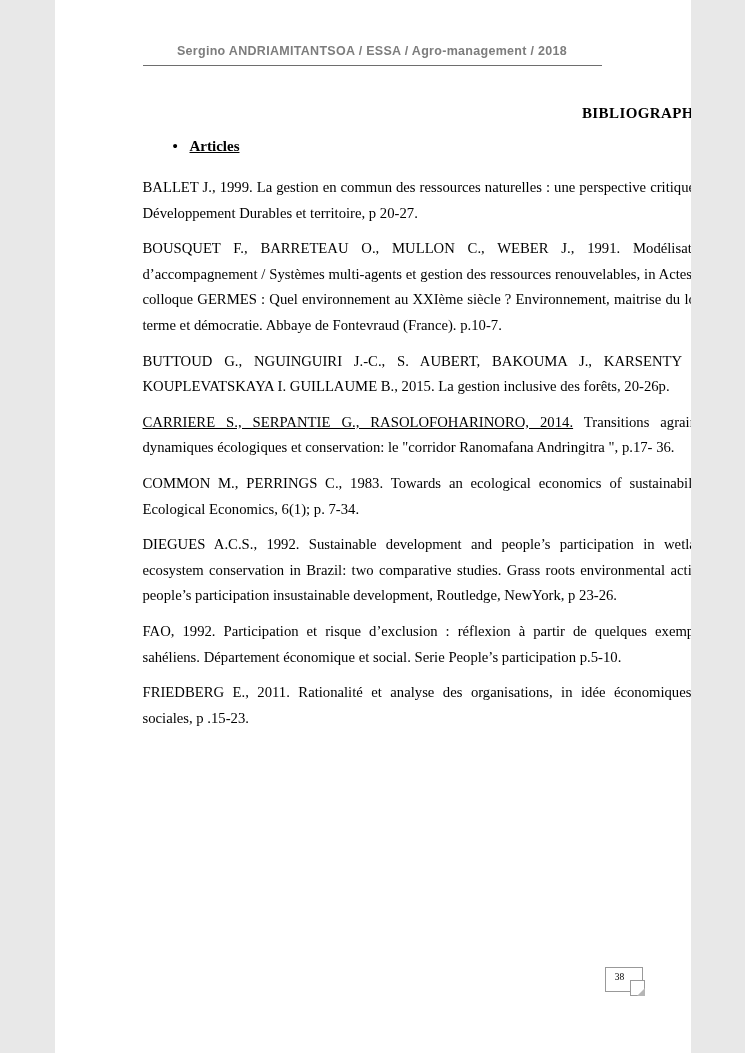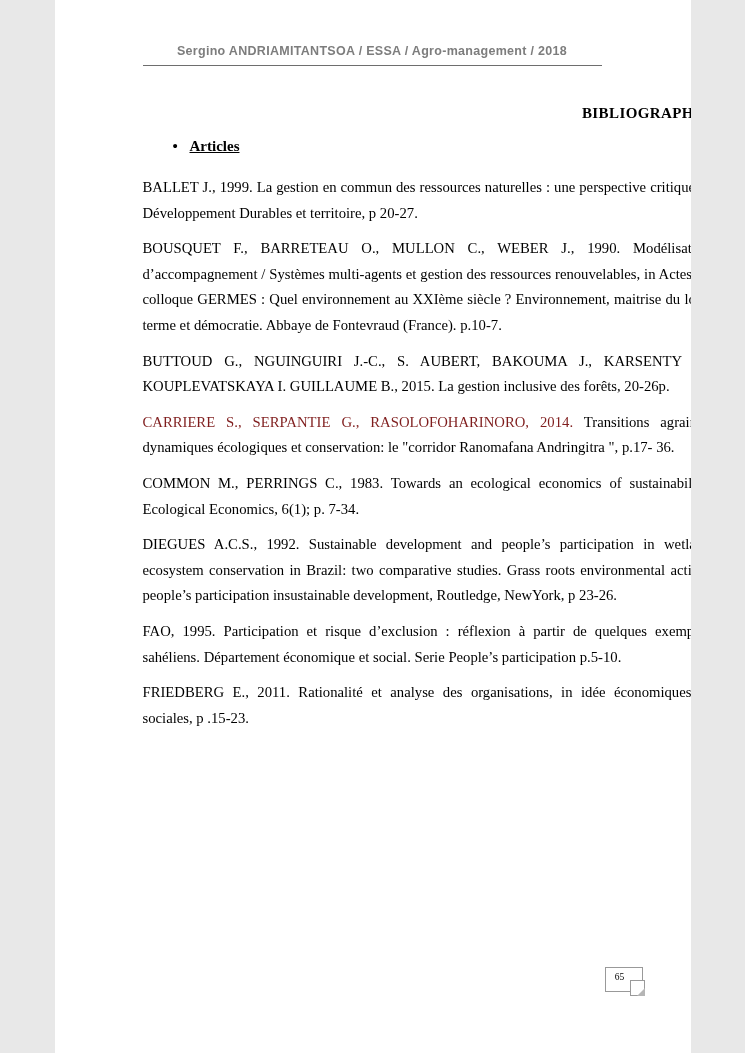--- a/index.html
+++ b/index.html
@@ -52,21 +52,21 @@
     font-weight:bold;
     text-decoration:underline;
   }
   .entry{
     font-size:14.7px;
     line-height:25.6px;
     text-align:justify;
     margin:0 0 10px 0;
   }
   .entry .lead{white-space:normal;}
-  .entry .lead.gray{color:#7f1d1d;}
+  .entry .lead.gray{color:#000000;text-decoration:underline;}
   .page-num-box{
     position:absolute;
     right:48px;
     top:967px;
     width:38px;
     height:25px;
     border:1px solid #999999;
     box-sizing:border-box;
     font-size:9.5px;
     font-family:"Liberation Serif", serif;
@@ -107,37 +107,37 @@
   <div class="content">
 
     <h1 class="doc-title">BIBLIOGRAPHIE</h1>
 
     <div class="section-line">
       <span class="bullet">•</span><span class="section-label">Articles</span>
     </div>
 
     <p class="entry"><span class="lead">BALLET J., 1999.</span><span> La gestion en commun des ressources naturelles : une perspective critique in Développement Durables et territoire, p 20-27.</span></p>
 
-    <p class="entry"><span class="lead">BOUSQUET F., BARRETEAU O., MULLON C., WEBER J., 1990.</span><span> Modélisation d’accompagnement / Systèmes multi-agents et gestion des ressources renouvelables, in Actes du colloque GERMES : Quel environnement au XXIème siècle ? Environnement, maitrise du long terme et démocratie. Abbaye de Fontevraud (France). p.10-7.</span></p>
+    <p class="entry"><span class="lead">BOUSQUET F., BARRETEAU O., MULLON C., WEBER J., 1991.</span><span> Modélisation d’accompagnement / Systèmes multi-agents et gestion des ressources renouvelables, in Actes du colloque GERMES : Quel environnement au XXIème siècle ? Environnement, maitrise du long terme et démocratie. Abbaye de Fontevraud (France). p.10-7.</span></p>
 
 
     <p class="entry"><span class="lead">BUTTOUD G., NGUINGUIRI J.-C., S. AUBERT, BAKOUMA J., KARSENTY A., KOUPLEVATSKAYA I. GUILLAUME B., 2015.</span><span> La gestion inclusive des forêts, 20-26p.</span></p>
 
     <p class="entry"><span class="lead gray">CARRIERE S., SERPANTIE G., RASOLOFOHARINORO, 2014.</span><span> Transitions agraires, dynamiques écologiques et conservation: le "corridor Ranomafana Andringitra ", p.17- 36.</span></p>
 
     <p class="entry"><span class="lead">COMMON M., PERRINGS C., 1983.</span><span> Towards an ecological economics of sustainability. Ecological Economics, 6(1); p. 7-34.</span></p>
 
 
     <p class="entry"><span class="lead">DIEGUES A.C.S., 1992.</span><span> Sustainable development and people’s participation in wetland ecosystem conservation in Brazil: two comparative studies. Grass roots environmental action: people’s participation insustainable development, Routledge, NewYork, p 23-26.</span></p>
 
-    <p class="entry"><span class="lead">FAO, 1995.</span><span> Participation et risque d’exclusion : réflexion à partir de quelques exemples sahéliens. Département économique et social. Serie People’s participation p.5-10.</span></p>
+    <p class="entry"><span class="lead">FAO, 1992.</span><span> Participation et risque d’exclusion : réflexion à partir de quelques exemples sahéliens. Département économique et social. Serie People’s participation p.5-10.</span></p>
 
     <p class="entry"><span class="lead">FRIEDBERG E., 2011.</span><span> Rationalité et analyse des organisations, in idée économiques et sociales, p .15-23.</span></p>
 
 
   </div>
 
   <div class="page-num-box">
-    <span class="page-num">65</span>
+    <span class="page-num">38</span>
     <span class="curl-icon"></span>
   </div>
 
 </div>
 
 </body></html>

